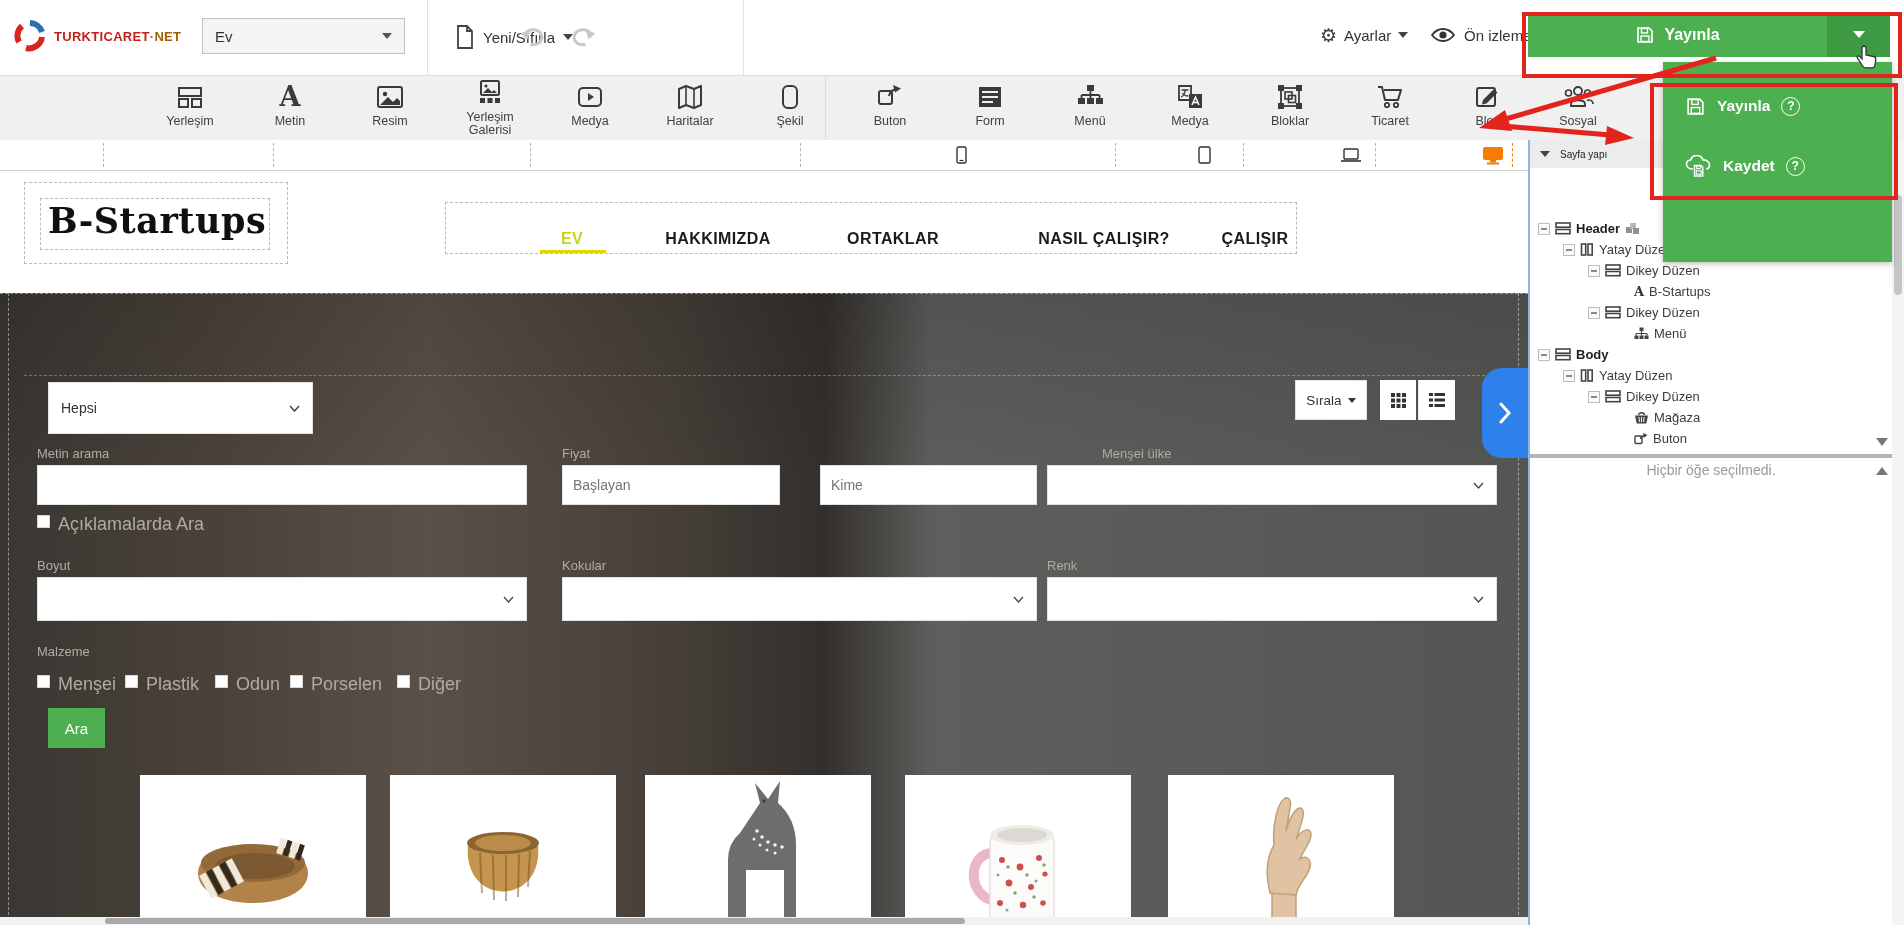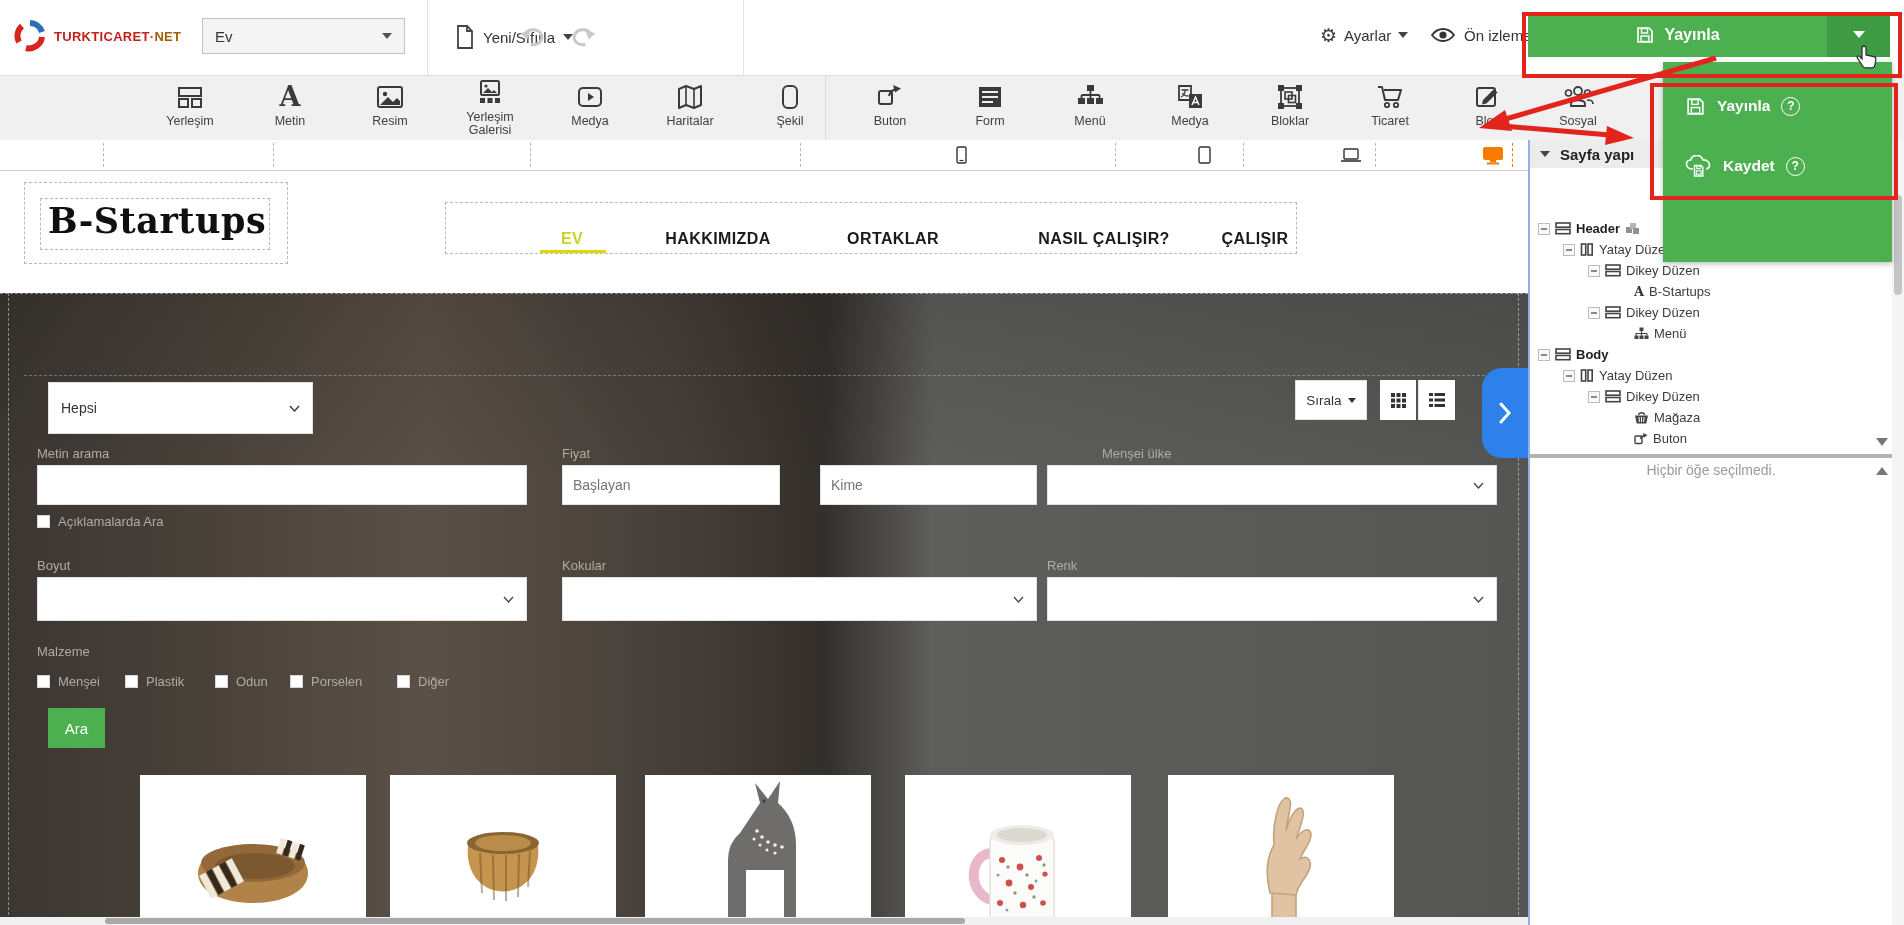--- a/index.html
+++ b/index.html
@@ -35,27 +35,27 @@
     background:linear-gradient(180deg,rgba(0,0,0,.12),rgba(0,0,0,0) 30%),
     linear-gradient(90deg,#3a3632 0%,#4a423a 14%,#5a5047 28%,#463f39 44%,#332f2c 54%,#5e5e5c 61%,#5a5a58 78%,#555553 100%)}
   .wdash-h{position:absolute;border-top:1px dashed rgba(255,255,255,.45)}
   .wdash-v{position:absolute;border-left:1px dashed rgba(255,255,255,.45)}
   .flabel{position:absolute;font-size:13px;color:#b0aba3}
   .finput{position:absolute;background:#fff;border:1px solid #e2e2e2;box-sizing:border-box;
     font-size:14px;color:#333;padding:0 10px;font-family:"Liberation Sans",sans-serif}
   .fselect{position:absolute;background:#fff;border:1px solid #e2e2e2;box-sizing:border-box;display:flex;
     align-items:center;justify-content:space-between;padding:0 12px;font-size:14px;color:#333;cursor:pointer}
   .ckb{position:absolute;width:13px;height:13px;background:#fff;border:1px solid #d5d5d5;box-sizing:border-box;cursor:pointer}
-  .cklab{position:absolute;font-size:13px;color:#b0aba3}
+  .cklab{position:absolute;font-size:18px;color:#b0aba3}
   .card{position:absolute;top:605px;width:226px;height:330px;background:#fff;cursor:pointer}
   
   #panel{left:1530px;top:140px;width:374px;height:785px;background:#fff;z-index:10}
   #panel-splitter{left:1528px;top:140px;width:2px;height:785px;background:#8ab6ea;z-index:11}
   #panel-head{position:absolute;left:0;top:0;width:374px;height:28px;background:#ececec;display:flex;align-items:center}
-  #panel-title{font-size:15px;font-weight:bold;color:#222;margin-left:10px}
+  #panel-title{font-size:10px;font-weight:normal;color:#222;margin-left:10px}
   .trow{position:absolute;left:0;height:21px;display:flex;align-items:center;gap:5px;font-size:13px;color:#3c3c3c;cursor:pointer;white-space:nowrap}
   .trow.bold{font-weight:bold;color:#1f1f1f}
   .toggle{width:12px;height:12px;border:1px solid #bcbcbc;background:#fafafa;box-sizing:border-box;position:relative;flex:0 0 auto}
   .toggle::after{content:"";position:absolute;left:2px;right:2px;top:4.5px;height:1.5px;background:#8a8a8a}
   .tree-a{font:bold 13px "DejaVu Serif",serif;color:#333}
   #panel-scroll{position:absolute;right:0;top:0;width:12px;height:785px;background:#f4f4f4}
   #panel-thumb{position:absolute;right:2px;top:55px;width:8px;height:100px;background:#c5c5c5;border-radius:4px;cursor:pointer}
   .tri{width:0;height:0;position:absolute}
   
   #publish-btn{left:1528px;top:12px;width:299px;height:45px;background:#4caf50;display:flex;align-items:center;

